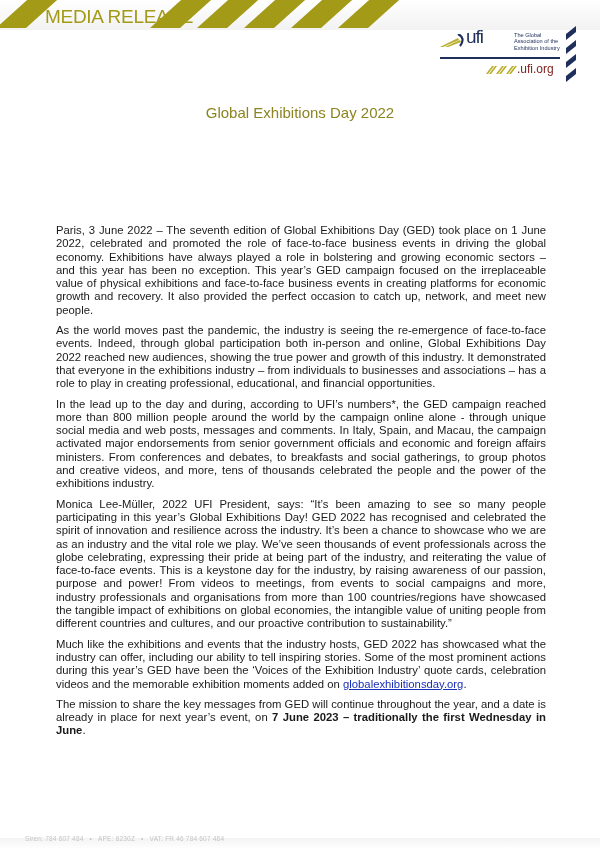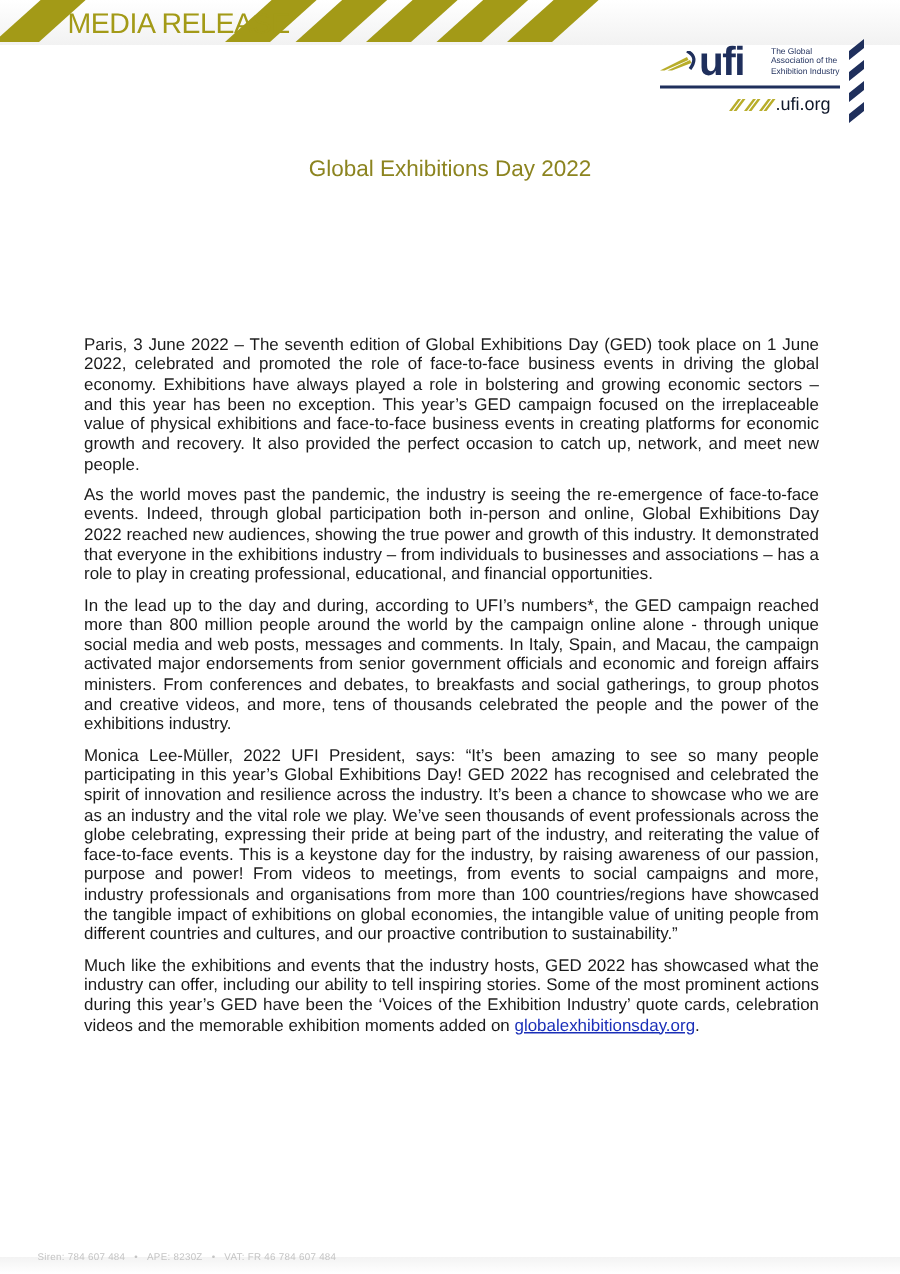--- a/index.html
+++ b/index.html
@@ -7,25 +7,25 @@
 
   .header-band { position: absolute; left: 0; top: 0; width: 600px; height: 30px;
     background: linear-gradient(#ffffff, #f2f2f2); }
   .stripe { position: absolute; top: 0; height: 28px; width: 30px; background: #a39a17;
     transform: skewX(-48deg); transform-origin: bottom left; }
   .media-release { position: absolute; left: 27px; top: 6px; font-size: 19px; color: #a39a17;
     letter-spacing: -0.3px; font-weight: normal; margin-left: 18px; }
 
   .logo { position: absolute; left: 432px; top: 24px; width: 150px; height: 60px; }
   .logo .swoosh { position: absolute; left: 8px; top: 10px; width: 26px; height: 14px; }
-  .logo .ufi-word { position: absolute; left: 34px; top: 2px; font-size: 27px; font-weight: bold; color: #1f2f5c; letter-spacing: -1px; }
+  .logo .ufi-word { position: absolute; left: 34px; top: 2px; font-size: 19px; font-weight: normal; color: #1f2f5c; letter-spacing: -1px; }
   .logo .tagline { position: absolute; left: 82px; top: 8px; font-size: 5.6px; line-height: 6.4px; color: #1f2f5c; width: 60px; }
   .logo .rule { position: absolute; left: 8px; top: 33px; width: 120px; height: 2px; background: #1f2f5c; }
   .logo .www { position: absolute; left: 54px; top: 42px; width: 34px; height: 8px; }
-  .logo .url { position: absolute; left: 85px; top: 38px; font-size: 12px; color: #0f172a; }
+  .logo .url { position: absolute; left: 85px; top: 38px; font-size: 12px; color: #7f1d1d; }
   .logo .bars { position: absolute; left: 132px; top: 2px; width: 14px; height: 56px; }
 
   .title { position: absolute; left: 0; width: 600px; top: 104px; text-align: center; font-size: 15px; color: #8c8420; }
   .bullets { position: absolute; left: 56px; top: 133px; width: 490px; font-size: 13px; line-height: 16px; color: #8c8420; }
   .bullets p { margin: 0 0 6px 0; text-align: justify; }
 
   .body { position: absolute; left: 56px; top: 224px; width: 490px; font-size: 11.3px; line-height: 13.3px; color: #1a1a1a; }
   .body p { margin: 0 0 7px 0; text-align: justify; }
   .body a { color: #1a2fb8; text-decoration: underline; }
   .body b { font-weight: bold; }
@@ -72,18 +72,19 @@
 
 <div class="bullets">
 </div>
 
 <div class="body">
   <p>Paris, 3 June 2022 – The seventh edition of Global Exhibitions Day (GED) took place on 1 June 2022, celebrated and promoted the role of face-to-face business events in driving the global economy. Exhibitions have always played a role in bolstering and growing economic sectors – and this year has been no exception. This year’s GED campaign focused on the irreplaceable value of physical exhibitions and face-to-face business events in creating platforms for economic growth and recovery. It also provided the perfect occasion to catch up, network, and meet new people.</p>
   <p>As the world moves past the pandemic, the industry is seeing the re-emergence of face-to-face events. Indeed, through global participation both in-person and online, Global Exhibitions Day 2022 reached new audiences, showing the true power and growth of this industry. It demonstrated that everyone in the exhibitions industry – from individuals to businesses and associations – has a role to play in creating professional, educational, and financial opportunities.</p>
   <p>In the lead up to the day and during, according to UFI’s numbers*, the GED campaign reached more than 800 million people around the world by the campaign online alone - through unique social media and web posts, messages and comments. In Italy, Spain, and Macau, the campaign activated major endorsements from senior government officials and economic and foreign affairs ministers. From conferences and debates, to breakfasts and social gatherings, to group photos and creative videos, and more, tens of thousands celebrated the people and the power of the exhibitions industry.</p>
   <p>Monica Lee-Müller, 2022 UFI President, says: “It’s been amazing to see so many people participating in this year’s Global Exhibitions Day! GED 2022 has recognised and celebrated the spirit of innovation and resilience across the industry. It’s been a chance to showcase who we are as an industry and the vital role we play. We’ve seen thousands of event professionals across the globe celebrating, expressing their pride at being part of the industry, and reiterating the value of face-to-face events. This is a keystone day for the industry, by raising awareness of our passion, purpose and power! From videos to meetings, from events to social campaigns and more, industry professionals and organisations from more than 100 countries/regions have showcased the tangible impact of exhibitions on global economies, the intangible value of uniting people from different countries and cultures, and our proactive contribution to sustainability.”</p>
   <p><span>Much like the exhibitions and events that the industry hosts, GED 2022 has showcased what the industry can offer, including our ability to tell inspiring stories. Some of the most prominent actions during this year’s GED have been the ‘Voices of the Exhibition Industry’ quote cards, celebration videos and the memorable exhibition moments added on </span><a>globalexhibitionsday.org</a><span>.</span></p>
+  <p><span>The mission to share the key messages from GED will continue throughout the year, and a date is already in place for next year’s event, on </span><b>7 June 2023 – traditionally the first Wednesday in June</b><span>.</span></p>
 </div>
 
 <div class="footer-band"></div>
 <div class="footer">
   <span>Siren: 784 607 484</span><span class="sep">•</span><span>APE: 8230Z</span><span class="sep">•</span><span>VAT: FR 46 784 607 484</span>
 </div>
 
 </body></html>

